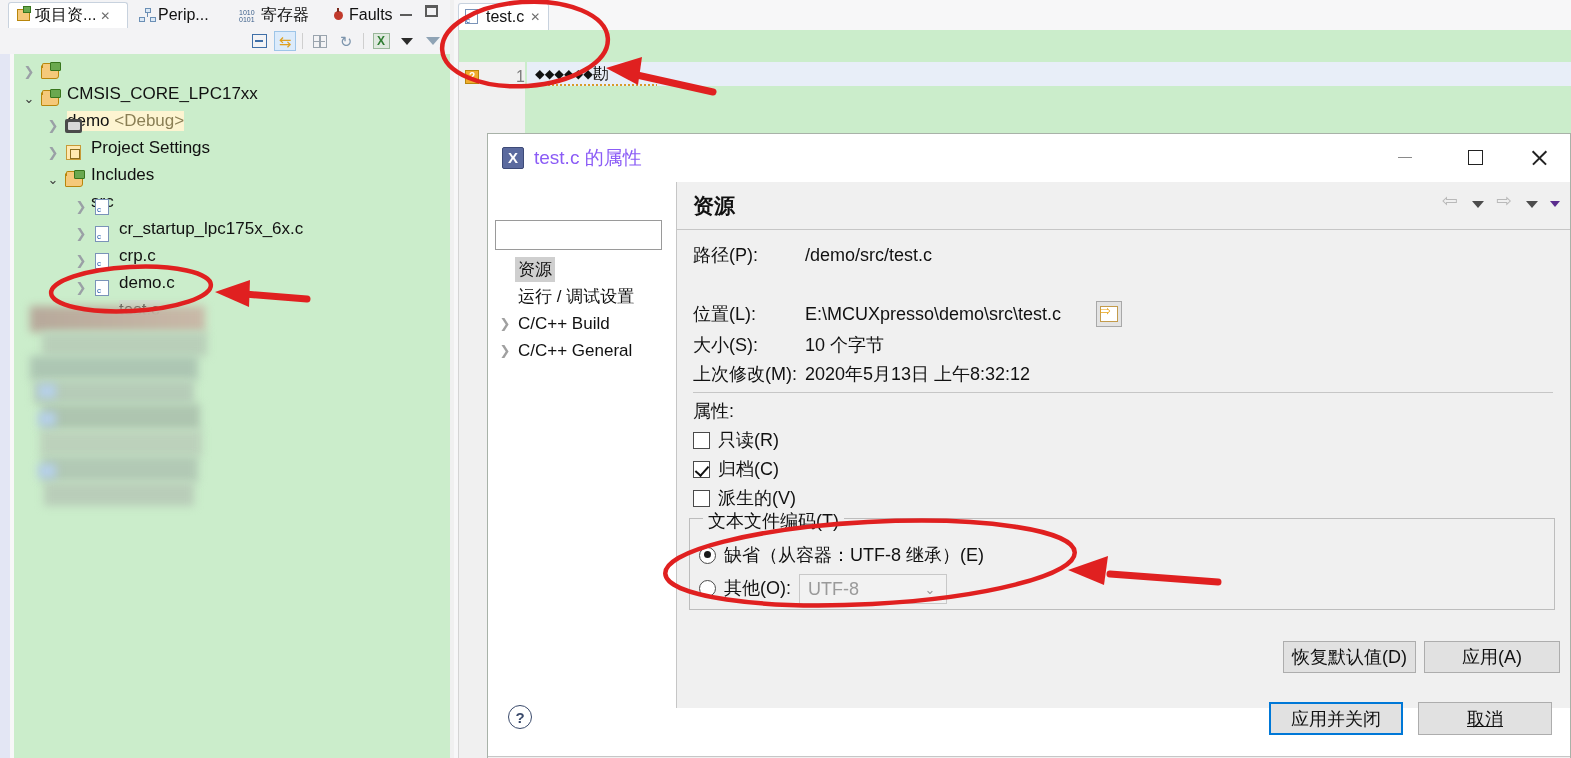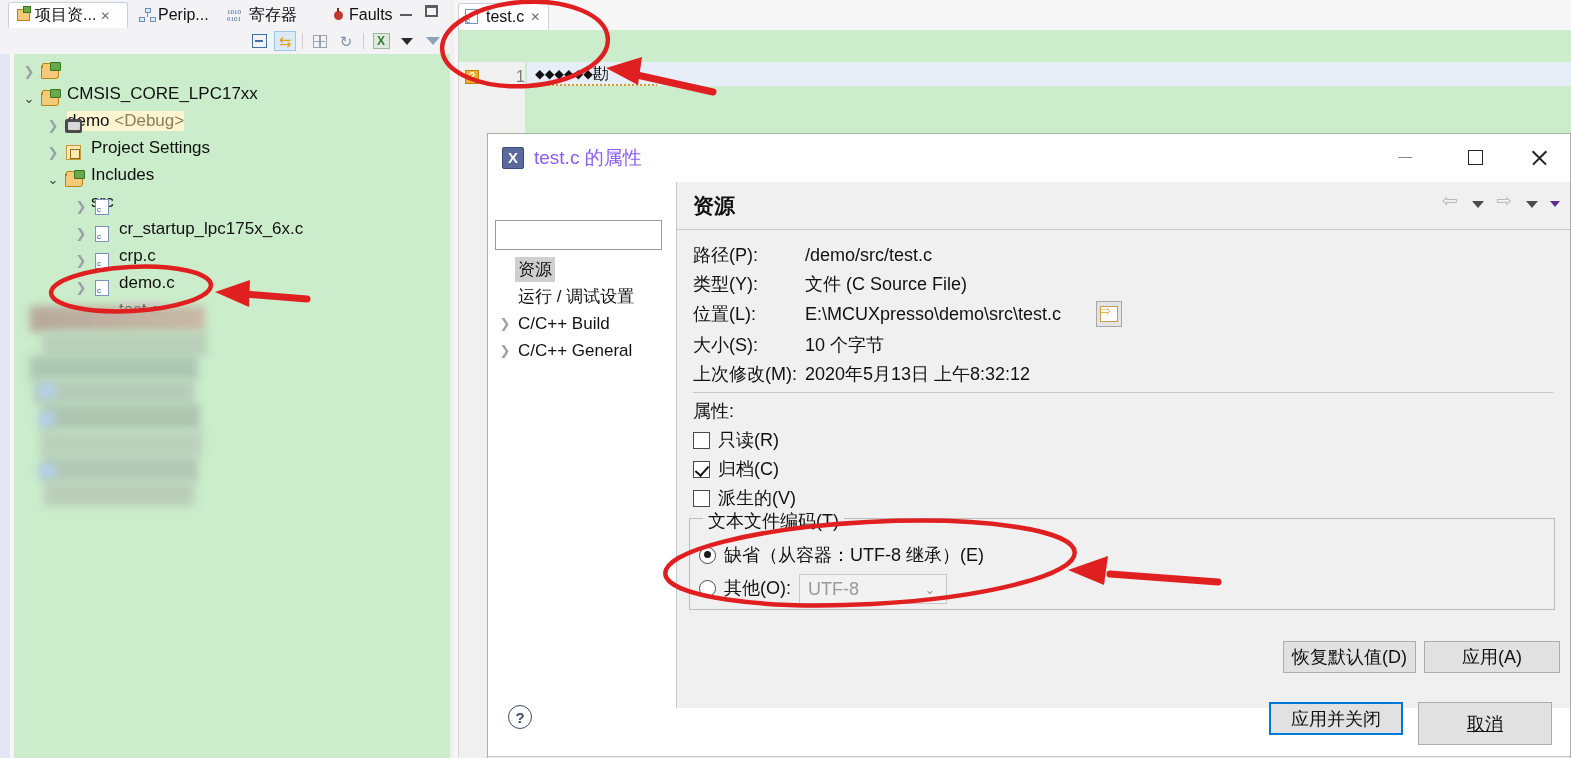--- a/index.html
+++ b/index.html
@@ -357,21 +357,21 @@
     position:absolute; left:0; top:574px; width:1082px; height:49px; background:#f0f0f0;
     border-top:1px solid #c6c6c6;
   }
   .help-btn {
     position:absolute; left:508px; top:705px; width:24px;height:24px;
     border:1.5px solid #3a4a6b; border-radius:50%;
     color:#3a4a6b; font-size:15px; font-weight:bold;
     display:flex;align-items:center;justify-content:center;
   }
   .applyclose-btn { position:absolute; left:1269px; top:702px; width:134px; height:33px; }
-  .cancel-btn     { position:absolute; left:1418px; top:702px; width:134px; height:43px;text-decoration:underline; }
+  .cancel-btn     { position:absolute; left:1418px; top:702px; width:134px; height:33px;text-decoration:underline; }
 
   
   .ann { position:absolute; pointer-events:none; }
 </style>
 </head>
 <body>
 
 <div id="root">
 
   <div class="ide-bg"></div>
@@ -395,21 +395,21 @@
       <div class="vtab" style="left:132px;">
         <span style="width:17px;height:15px;display:inline-block;position:relative;">
           <span style="position:absolute;left:6px;top:0;width:6px;height:5px;border:1px solid #6b8fb5;background:#dce9f6;"></span>
           <span style="position:absolute;left:0px;top:9px;width:6px;height:5px;border:1px solid #6b8fb5;background:#dce9f6;"></span>
           <span style="position:absolute;left:11px;top:9px;width:6px;height:5px;border:1px solid #6b8fb5;background:#dce9f6;"></span>
           <span style="position:absolute;left:8px;top:5px;width:1px;height:4px;background:#6b8fb5;"></span>
         </span>
         <span>Perip...</span>
       </div>
 
-      <div class="vtab" style="left:220px;font-family:Liberation Serif, serif;">
+      <div class="vtab" style="left:232px;">
         <span style="width:20px;height:15px;display:inline-block;position:relative;font-size:7px;line-height:7px;color:#3b5f8a;letter-spacing:0px;">
           <span style="position:absolute;left:0;top:1px;">1010</span>
           <span style="position:absolute;left:0;top:8px;">0101</span>
         </span>
         <span>寄存器</span>
       </div>
 
       <div class="vtab" style="left:323px;">
         <span style="width:17px;height:15px;display:inline-block;position:relative;">
           <span style="position:absolute;left:4px;top:3px;width:9px;height:9px;background:#c0392b;border-radius:50%;"></span>
@@ -617,24 +617,20 @@
           </div>
         </div>
 
         <div class="page-content">
 
           <div class="prop-row" style="top:10px;left:0;width:880px;">
             <span class="prop-key">路径(P):</span>
             <span class="prop-val">/demo/src/test.c</span>
           </div>
 
-          <div class="prop-row" style="top:39px;left:0;width:880px;">
-            <span class="prop-key">类型(Y):</span>
-            <span class="prop-val">文件  (C Source File)</span>
-          </div>
 
           <div class="prop-row" style="top:68px;left:0;width:880px;height:30px;">
             <span class="prop-key">位置(L):</span>
             <span class="prop-val">E:\MCUXpresso\demo\src\test.c</span>
             <span class="edit-btn">
                 <span class="edit-glyph"></span>
               </span>
           </div>
 
           <div class="prop-row" style="top:100px;left:0;width:880px;">

